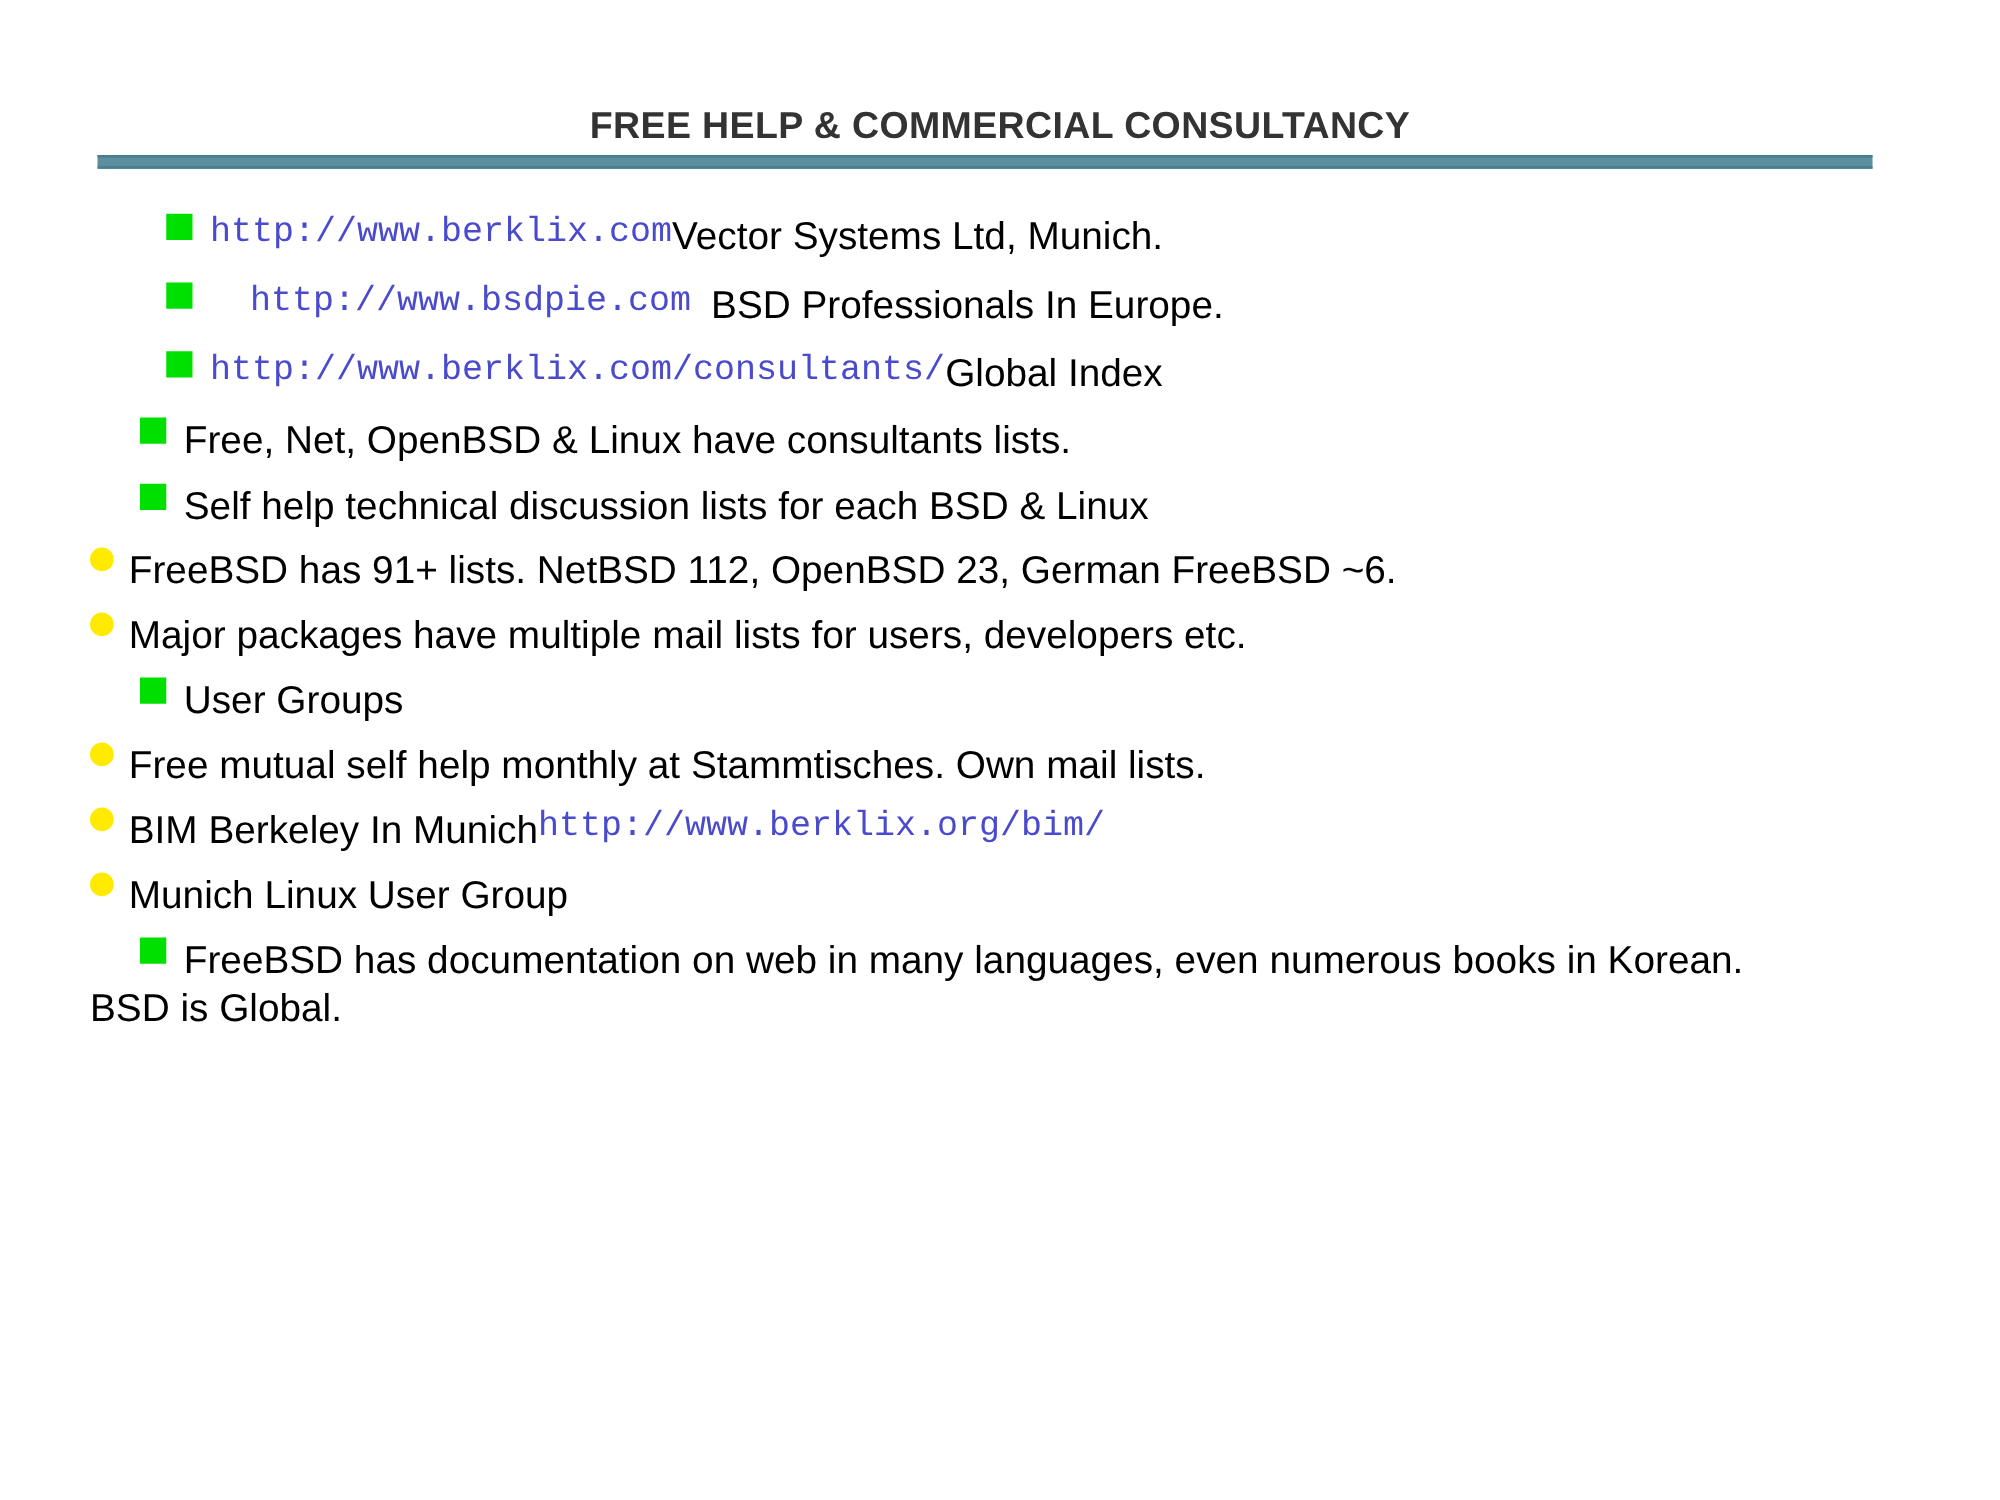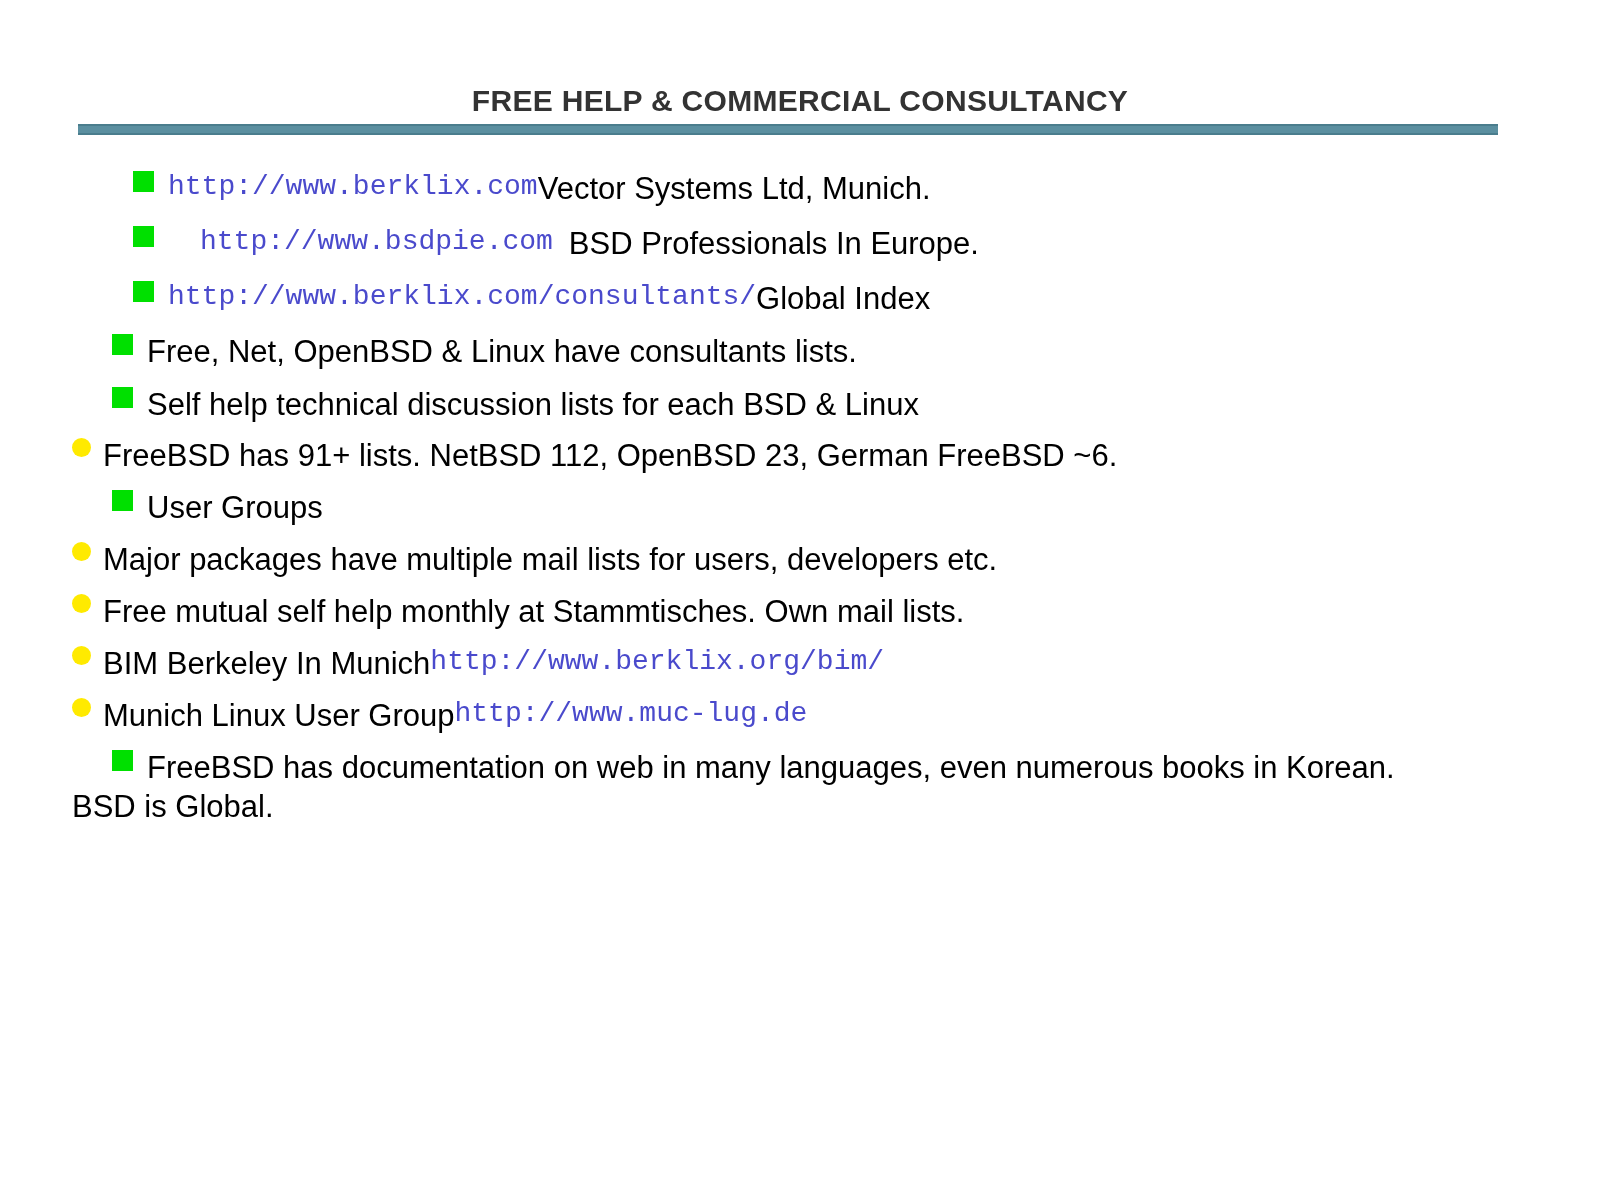--- a/index.html
+++ b/index.html
@@ -142,50 +142,49 @@
       <span class="gap-sq"></span>
       <span class="txt">Self help technical discussion lists for each BSD &amp; Linux</span>
     </div>
 
     <div class="line lvl3 row" style="margin-bottom:21px;">
       <span class="bullet-circ"></span>
       <span class="gap-circ"></span>
       <span class="txt">FreeBSD has 91+ lists. NetBSD 112, OpenBSD 23, German FreeBSD ~6.</span>
     </div>
 
+    <div class="line lvl3 row" style="margin-bottom:21px;">
+      <span class="bullet-circ"></span>
+      <span class="gap-circ"></span>
+      <span class="txt">Major packages have multiple mail lists for users, developers etc.</span>
+    </div>
+
     <div class="line lvl2 row" style="margin-bottom:21px;">
       <span class="bullet-sq"></span>
       <span class="gap-sq"></span>
       <span class="txt">User Groups</span>
-    </div>
-
-    <div class="line lvl3 row" style="margin-bottom:21px;">
-      <span class="bullet-circ"></span>
-      <span class="gap-circ"></span>
-      <span class="txt">Major packages have multiple mail lists for users, developers etc.</span>
     </div>
 
     <div class="line lvl3 row" style="margin-bottom:21px;">
       <span class="bullet-circ"></span>
       <span class="gap-circ"></span>
       <span class="txt">Free mutual self help monthly at Stammtisches. Own mail lists.</span>
     </div>
 
     <div class="line lvl3 row" style="margin-bottom:21px;">
       <span class="bullet-circ"></span>
       <span class="gap-circ"></span>
       <span class="txt">BIM Berkeley In Munich </span>
       <span class="mono">http://www.berklix.org/bim/</span>
     </div>
 
     <div class="line lvl3 row" style="margin-bottom:21px;">
       <span class="bullet-circ"></span>
       <span class="gap-circ"></span>
       <span class="txt">Munich Linux User Group </span>
-      <span class="mono">http://www.muc-lug.de</span>
     </div>
 
     <div class="line lvl2 row" style="margin-bottom:8px;">
       <span class="bullet-sq"></span>
       <span class="gap-sq"></span>
       <span class="txt">FreeBSD has documentation on web in many languages, even numerous books in Korean.</span>
     </div>
 
     <div class="line lvl-cont row">
       <span class="txt">BSD is Global.</span>

